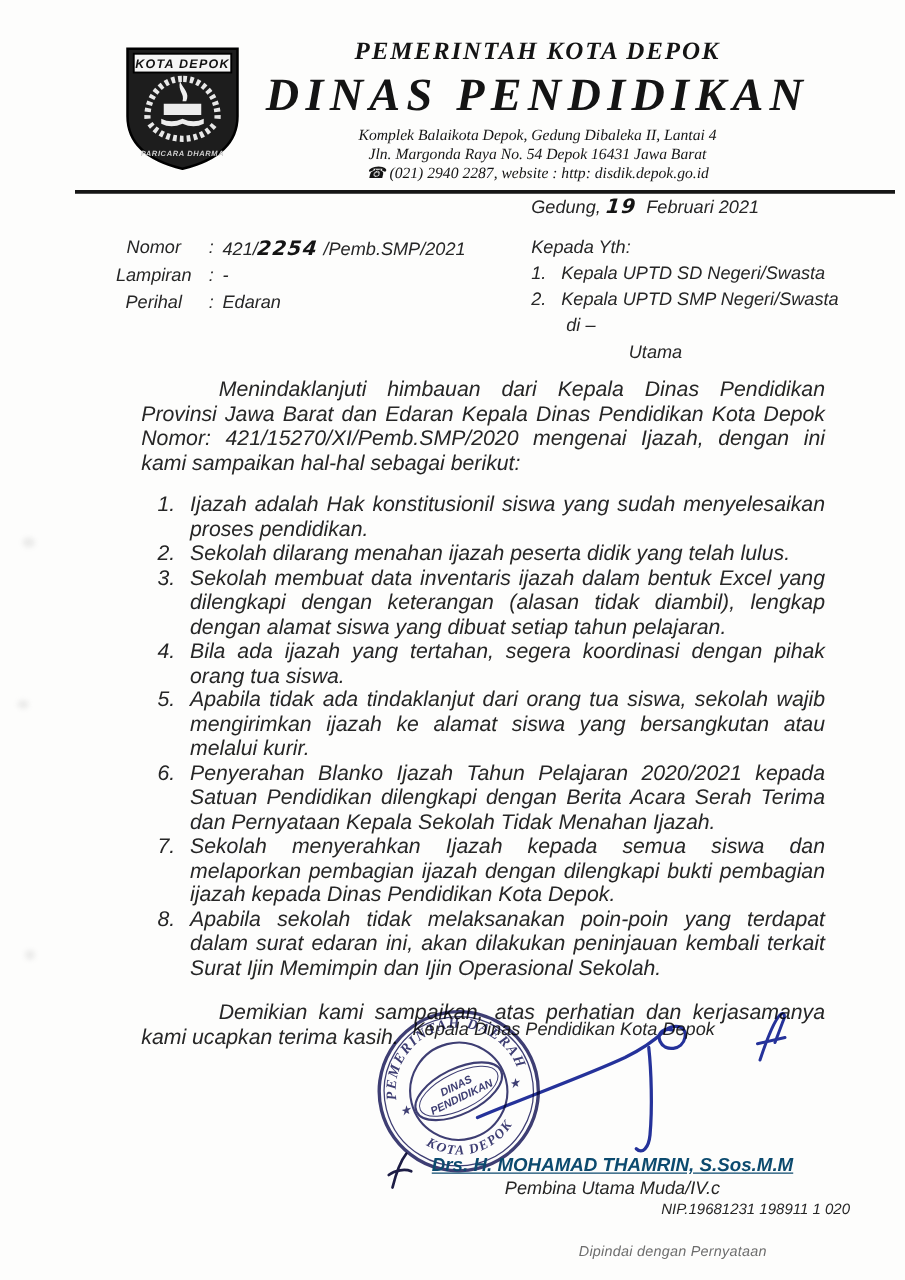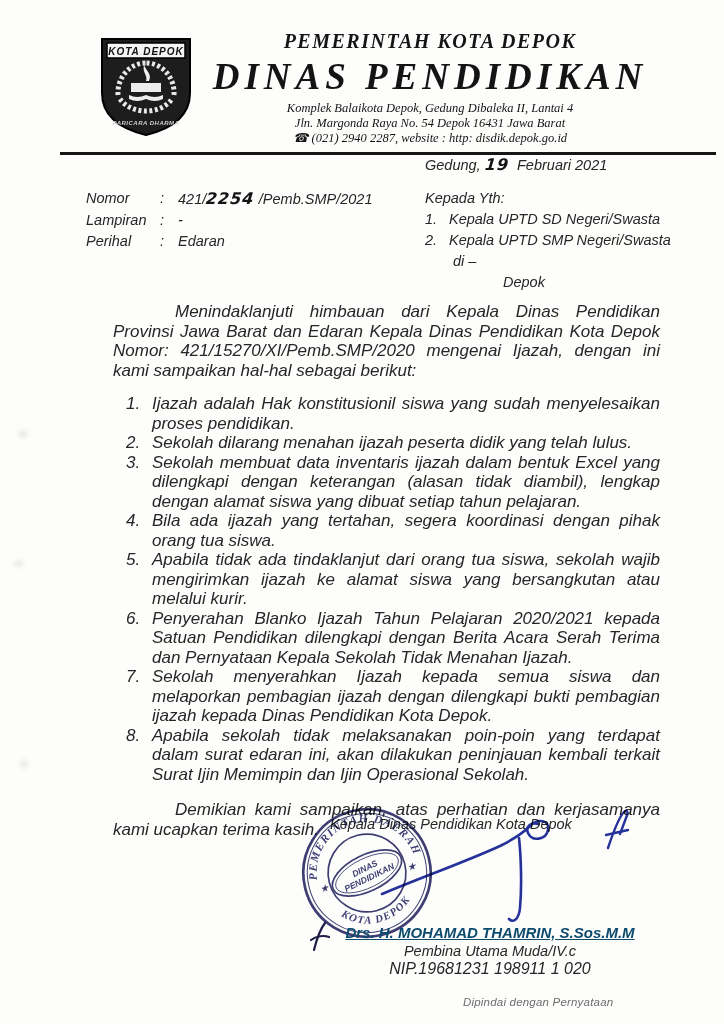--- a/index.html
+++ b/index.html
@@ -18,21 +18,21 @@
   .logo{position:absolute;left:98px;top:33px;width:96px;height:104px;}
   .kop-text{margin-left:205px;width:450px;text-align:center;font-family:"Liberation Serif",serif;color:#141414;}
   .instansi{font-size:20px;font-weight:bold;letter-spacing:1.5px;margin:0;}
   .dinas{font-size:37px;font-weight:bold;letter-spacing:5px;margin:2px 0 3px 0;white-space:nowrap;}
   .alamat{font-size:12.5px;line-height:15px;margin:0;}
   .kop-rule{margin:10px 8px 0 60px;border:0;border-top:3.5px solid #161616;}
   
   .dateline{position:absolute;left:425px;top:155px;font-size:14.5px;white-space:nowrap;}
   .meta{position:absolute;top:188px;left:0;width:724px;font-size:14.5px;}
   .meta-left{position:absolute;left:86px;top:0;}
-  .meta-row{display:flex;line-height:21px;}
+  .meta-row{display:flex;line-height:21px;text-align:center;}
   .meta-label{width:74px;}
   .meta-colon{width:18px;}
   .hand{font-family:"DejaVu Sans",sans-serif;font-weight:bold;transform:skewX(-6deg);display:inline-block;color:#141414;}
   .hand-num{font-size:16px;letter-spacing:1px;}
   .meta-right{position:absolute;left:425px;top:0;line-height:21px;}
   .rcpt-row{display:flex;}
   .rcpt-num{width:24px;}
   .di-line{margin-left:28px;}
   .di-city{margin-left:78px;}
   
@@ -46,21 +46,21 @@
   
   .sig{position:absolute;left:0;top:808px;width:724px;height:175px;}
   .sig-title{position:absolute;left:330px;top:8px;font-size:14.5px;white-space:nowrap;}
   .stamp{position:absolute;left:300px;top:-2px;width:134px;height:134px;mix-blend-mode:multiply;opacity:.92;}
   .signature-svg{position:absolute;left:380px;top:8px;width:200px;height:120px;mix-blend-mode:multiply;}
   .paraph1{position:absolute;left:598px;top:0px;width:36px;height:44px;mix-blend-mode:multiply;}
   .paraph2{position:absolute;left:306px;top:112px;width:26px;height:34px;mix-blend-mode:multiply;}
   .sig-id{position:absolute;left:300px;top:116px;width:380px;text-align:center;}
   .sig-name{font-size:15px;font-weight:bold;text-decoration:underline;color:#0c4a6e;white-space:nowrap;}
   .sig-rank{font-size:14.5px;margin-top:2px;}
-  .sig-nip{font-size:16px;margin-top:1px;}
+  .sig-nip{font-size:12px;margin-top:1px;text-align:right;}
   
   .scan-note{position:absolute;left:463px;top:996px;font-size:11.5px;color:#6d6d6d;letter-spacing:.2px;}
   
   .smudge{position:absolute;background:#9a9a9a;opacity:.18;border-radius:50%;filter:blur(2px);}
 </style>
 </head>
 <body>
 
 <div class="page">
 
@@ -119,21 +119,21 @@
             <span class="rcpt-num">1.</span>
             <span>Kepala UPTD SD Negeri/Swasta</span>
           </div>
 
           <div class="rcpt-row">
             <span class="rcpt-num">2.</span>
             <span>Kepala UPTD SMP Negeri/Swasta</span>
           </div>
         </div>
       <div class="di-line">di –</div>
-      <div class="di-city">Depok</div>
+      <div class="di-city">Utama</div>
     </div>
   </div>
 
   <div class="body-text">
     <p class="para">Menindaklanjuti himbauan dari Kepala Dinas Pendidikan Provinsi Jawa Barat dan Edaran Kepala Dinas Pendidikan Kota Depok Nomor: 421/15270/XI/Pemb.SMP/2020 mengenai Ijazah, dengan ini kami sampaikan hal-hal sebagai berikut:</p>
     <div class="points">
 
         <div class="point">
           <span class="pnum">1.</span>
           <span class="ptext">Ijazah adalah Hak konstitusionil siswa yang sudah menyelesaikan proses pendidikan.</span>

